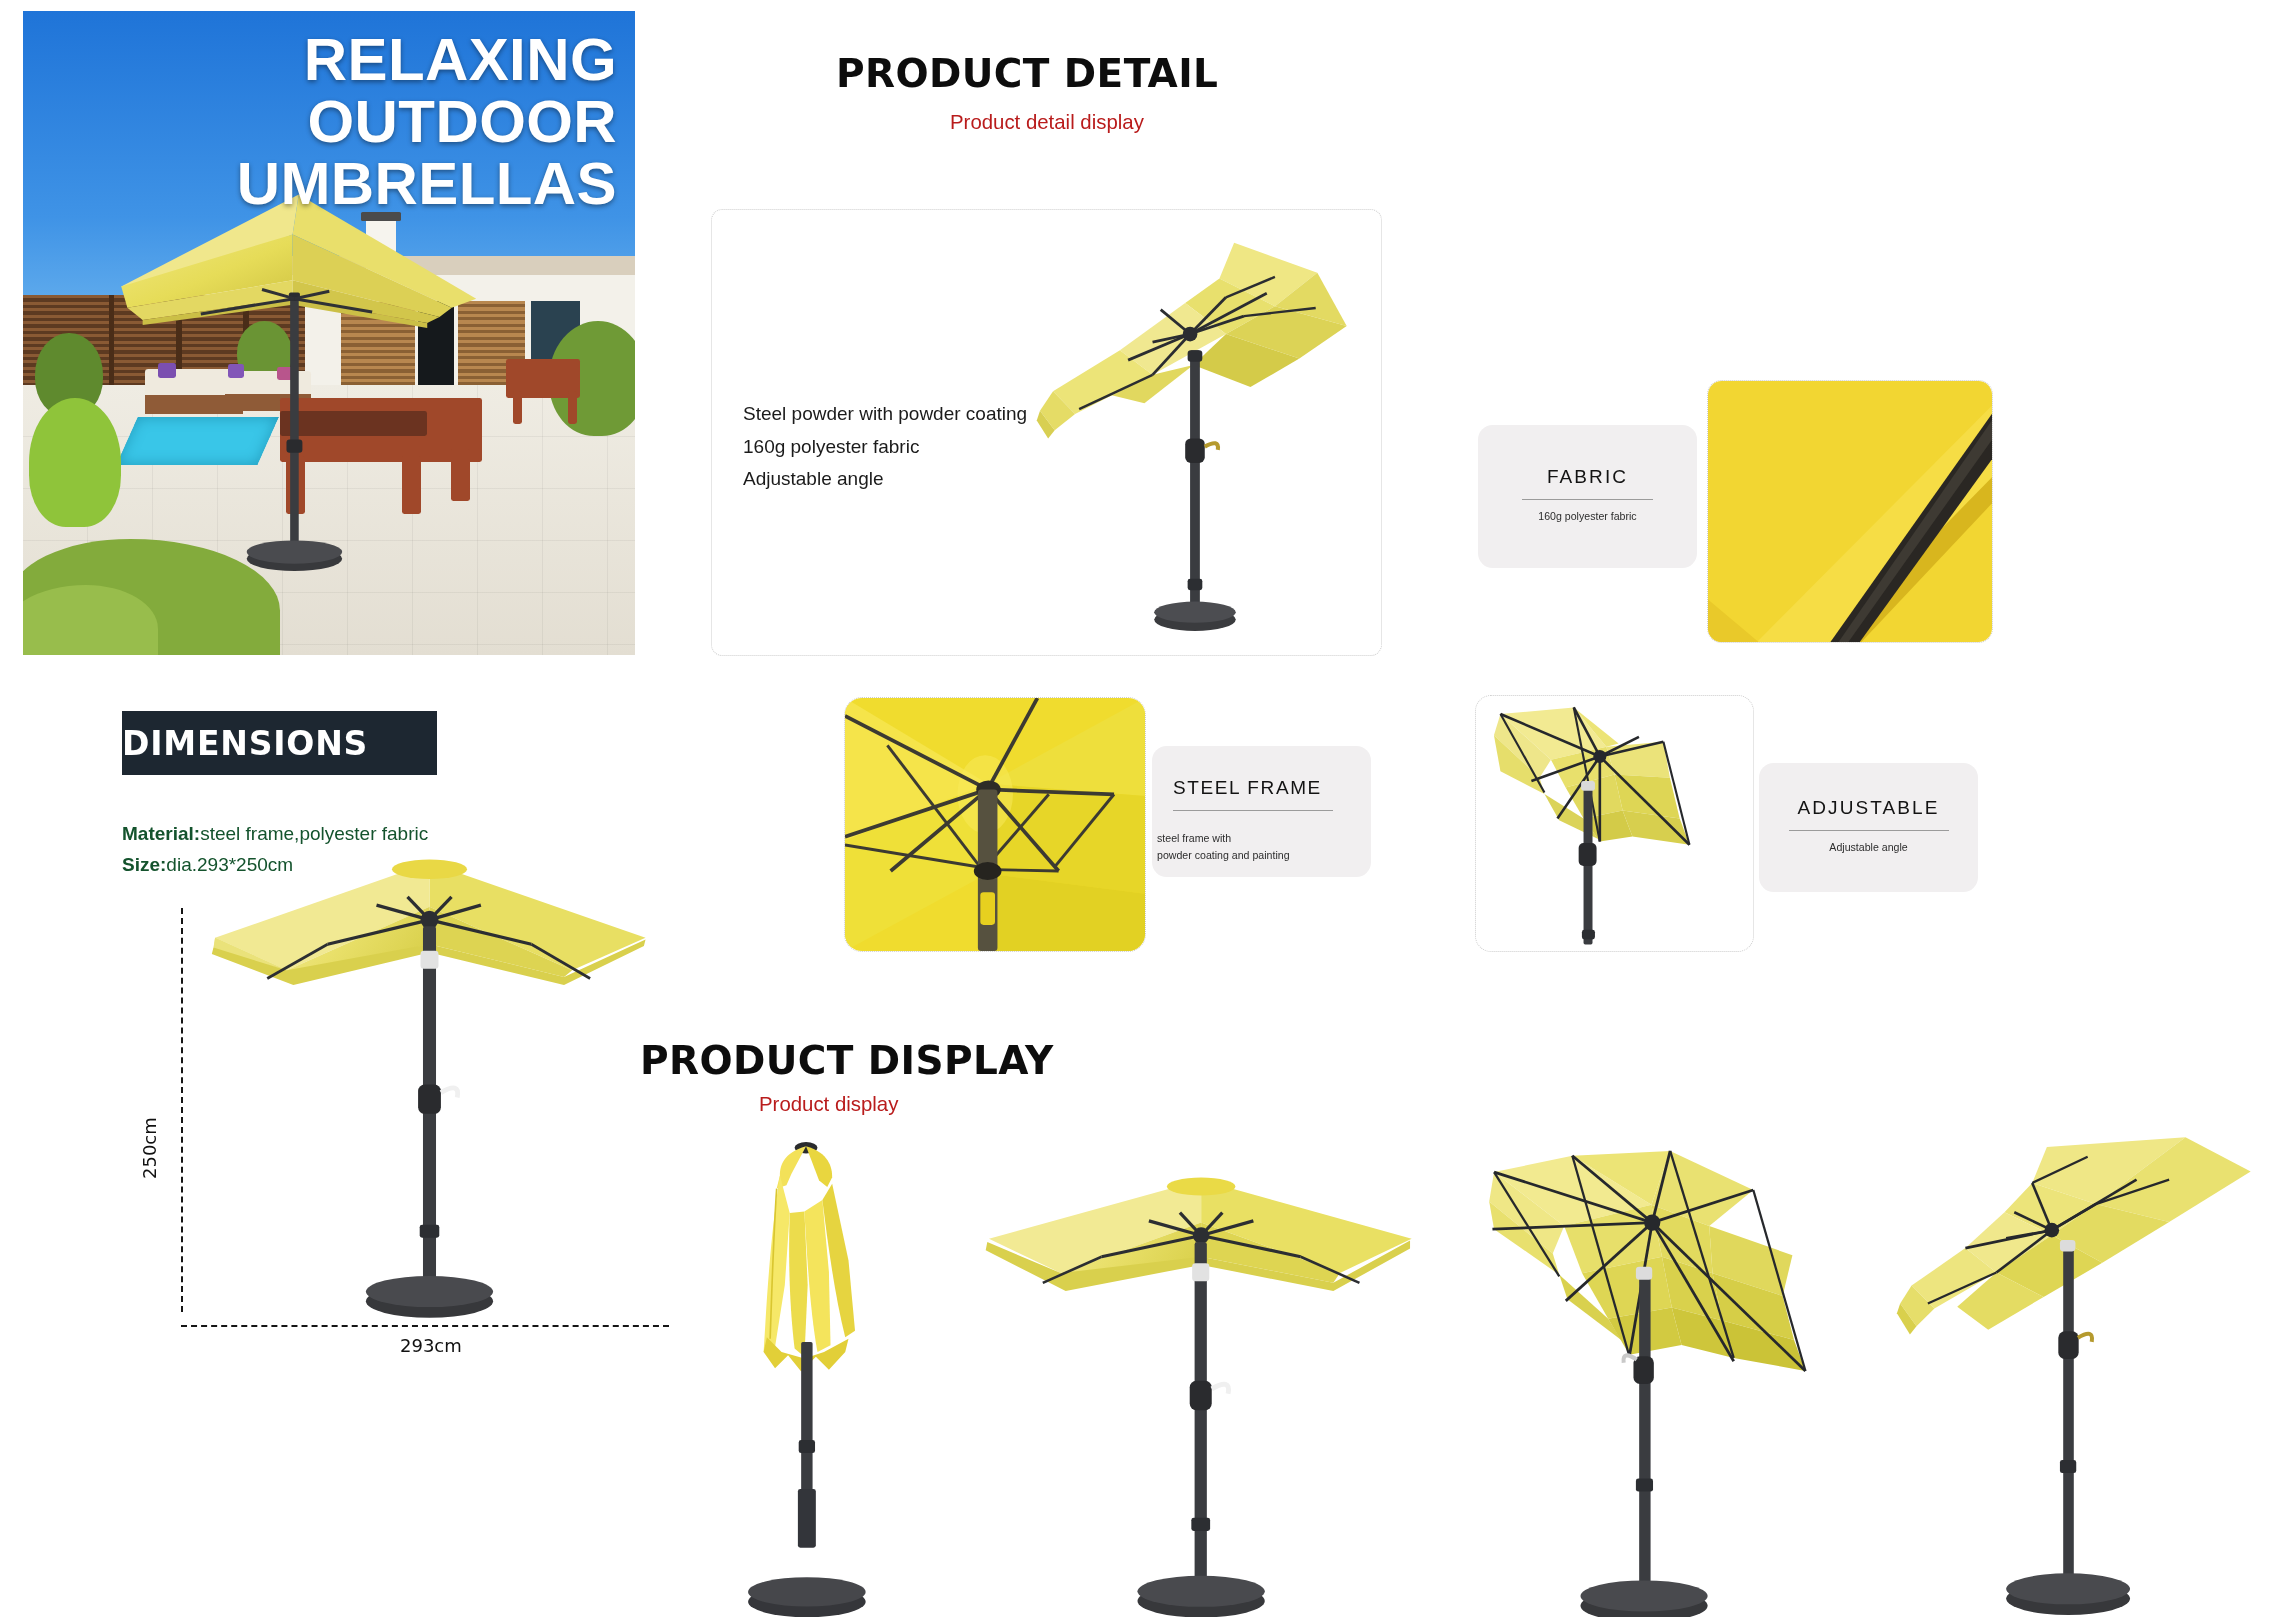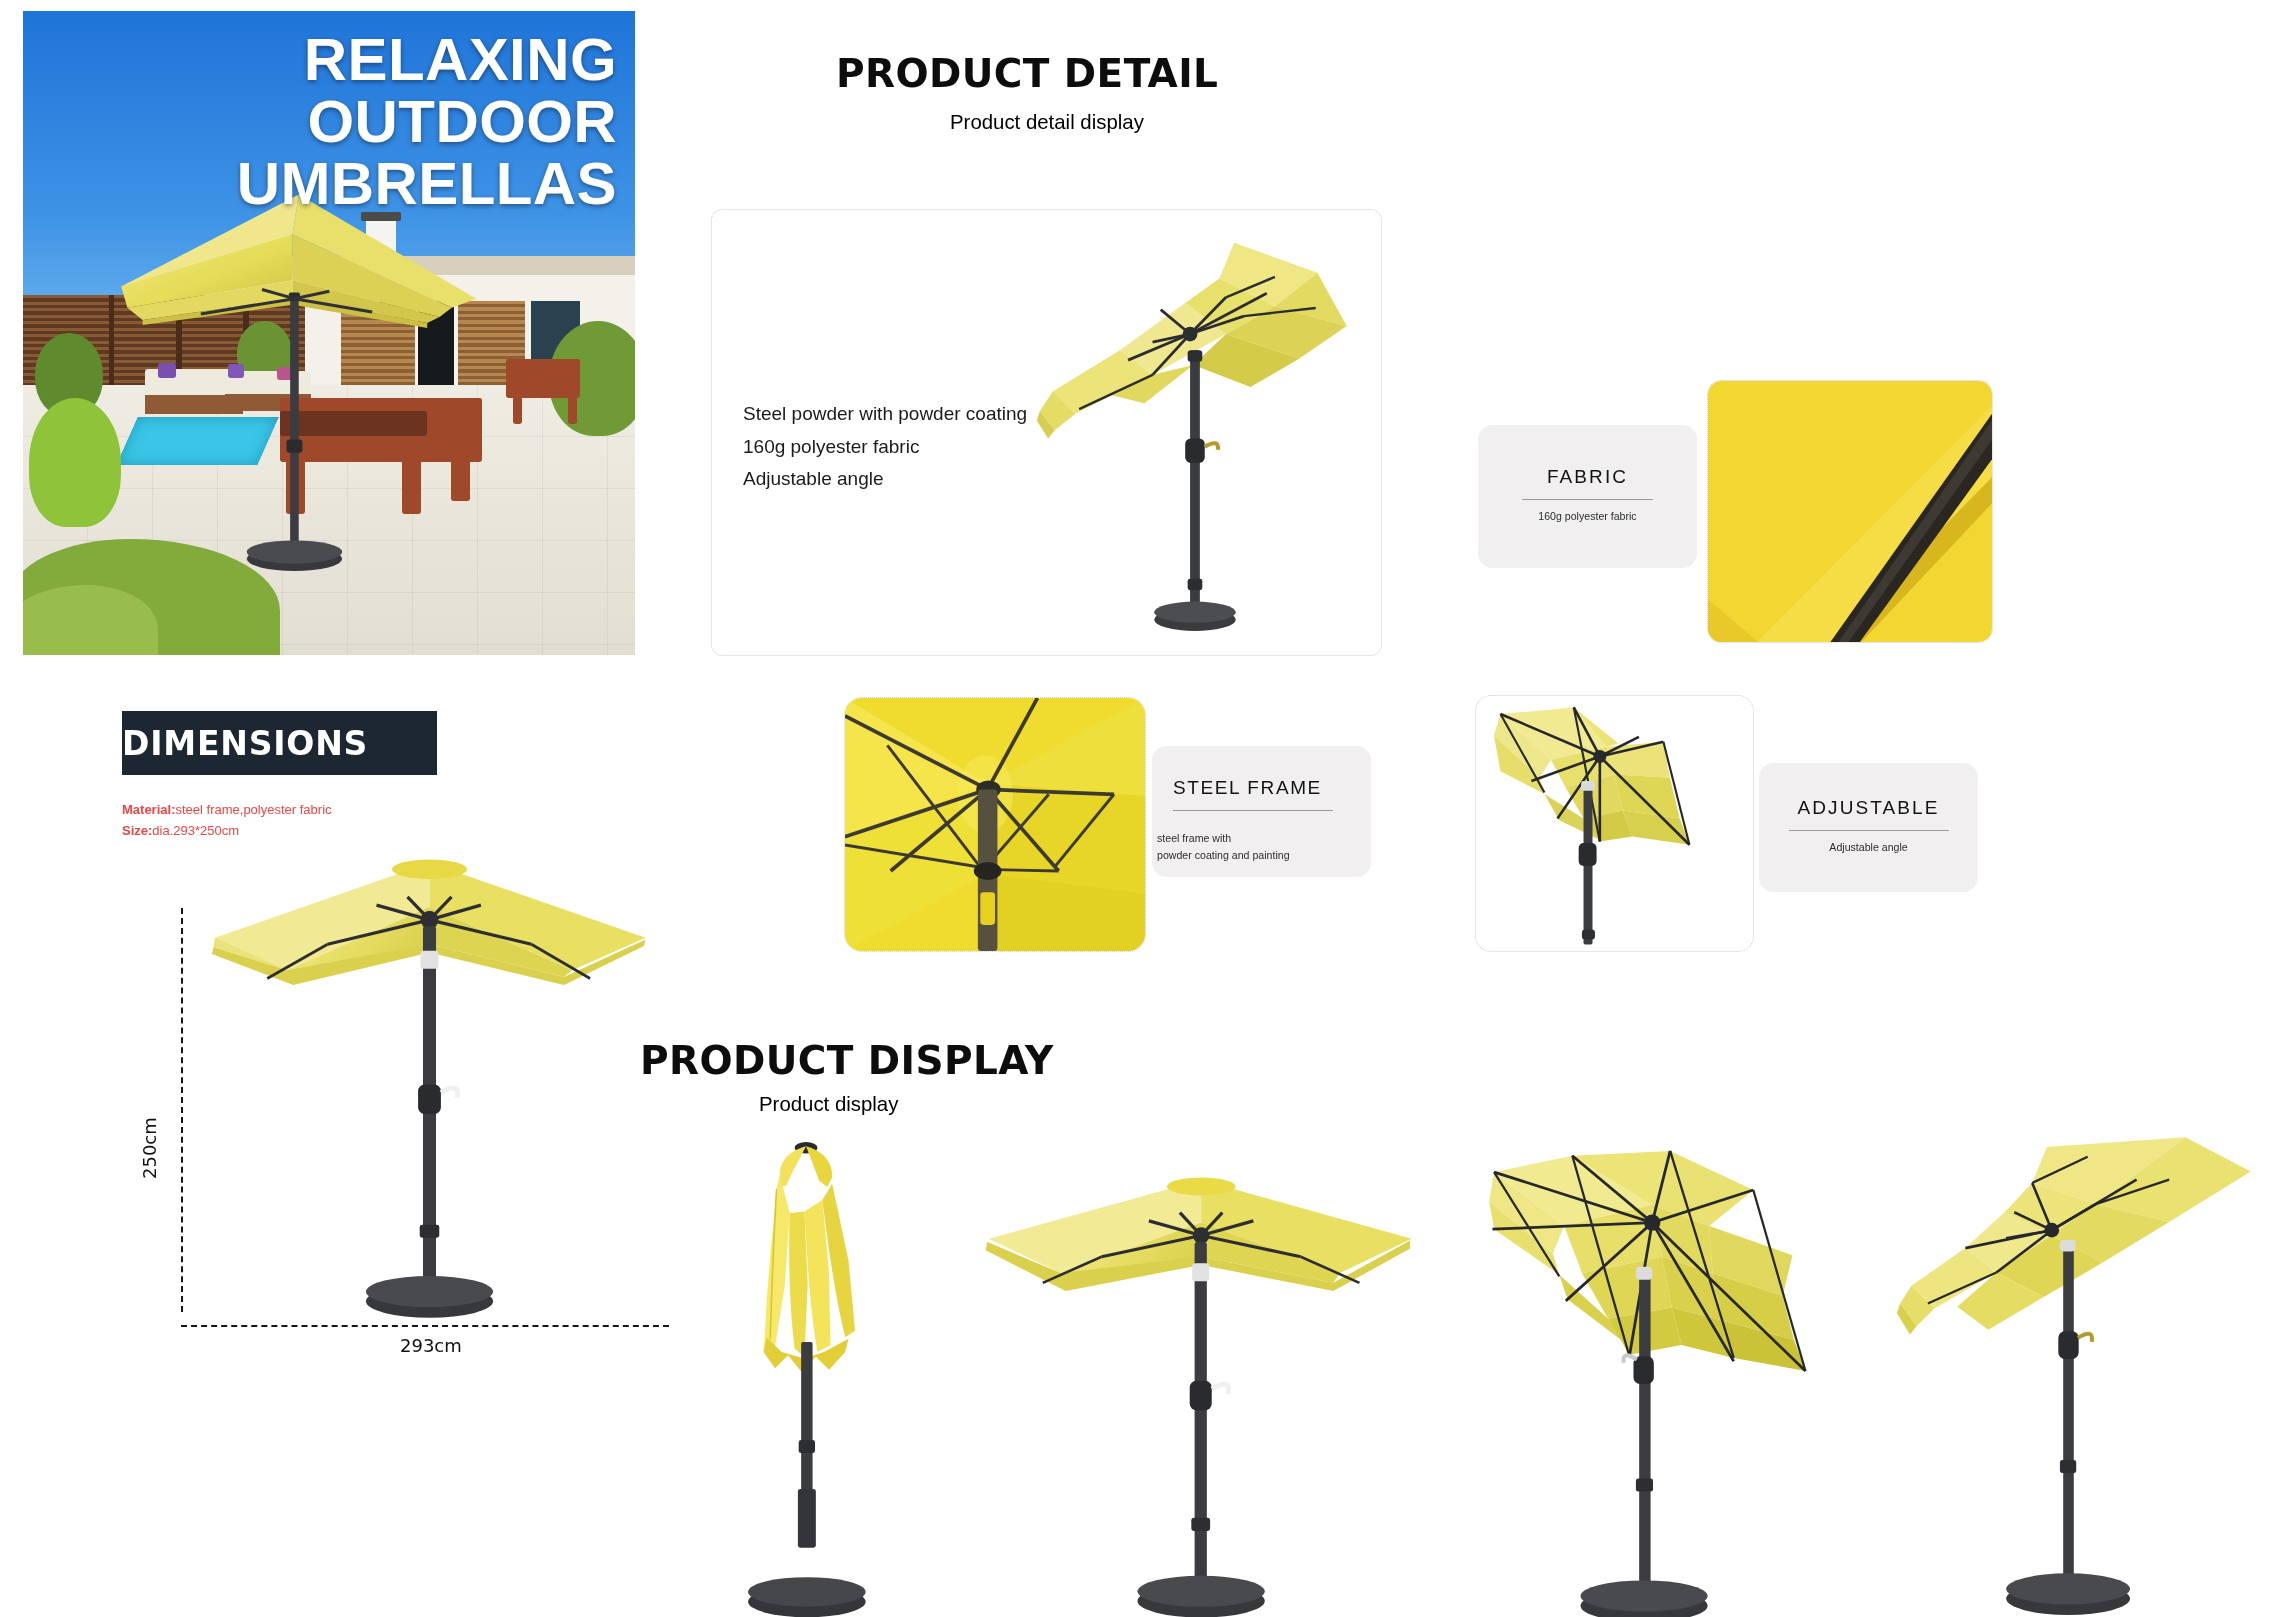--- a/index.html
+++ b/index.html
@@ -44,35 +44,35 @@
   #hero .pillow{position:absolute;border-radius:2.4px;}
   #hero h1{
     position:absolute;left:0;right:18px;top:18px;margin:0;z-index:6;
     font-size:60px;line-height:1.03;font-weight:bold;color:#ffffff;text-align:right;
     letter-spacing:0.4px;text-shadow:0 2.4px 5.7px rgba(0,0,0,.42);
   }
 
   
   .sec-h{font-weight:bold;color:#0d0d0d;letter-spacing:0.4px;
          font-family:"DejaVu Sans","Liberation Sans",sans-serif;}
-  .sec-s{color:#000000;text-align:right;}
+  .sec-s{color:#b91c1c;text-align:right;}
 
   
   .dotted-panel{border:1.6px dotted #cdcdcd;border-radius:11.4px;background:#fff;}
   .grey-card{background:#f1eff0;border-radius:14.7px;}
   .grey-card .ttl{font-size:19px;letter-spacing:2.1px;color:#131313;text-align:center;}
   .grey-card .rule{height:0.8px;background:#9b9b9b;margin:10.6px auto 0;}
   .grey-card .sub{font-size:10.6px;color:#2d2d2d;text-align:center;line-height:1.5;margin-top:9.8px;}
   .grey-card .sub.left{text-align:left;}
 
   
   #dim-badge{background:#1d2731;}
   #dim-badge span{color:#fff;font-weight:bold;font-size:33px;letter-spacing:0.8px;
      font-family:"DejaVu Sans","Liberation Sans",sans-serif;}
-  .spec{font-size:13px;color:#ef4444;line-height:1.62;}
+  .spec{font-size:19px;color:#14532d;line-height:1.62;margin-top:20px;}
   .spec b{font-weight:bold;}
   .dashv{border-left:2.4px dashed #161616;}
   .dashh{border-top:2.4px dashed #161616;}
   .dimlabel{font-size:18px;color:#111;font-family:"DejaVu Sans","Liberation Sans",sans-serif;}
   .rot{transform:rotate(-90deg);transform-origin:left bottom;white-space:nowrap;}
 
   .feat{font-size:19px;color:#1b1b1b;line-height:1.72;}
   svg{display:block;}
 </style>
 </head>

